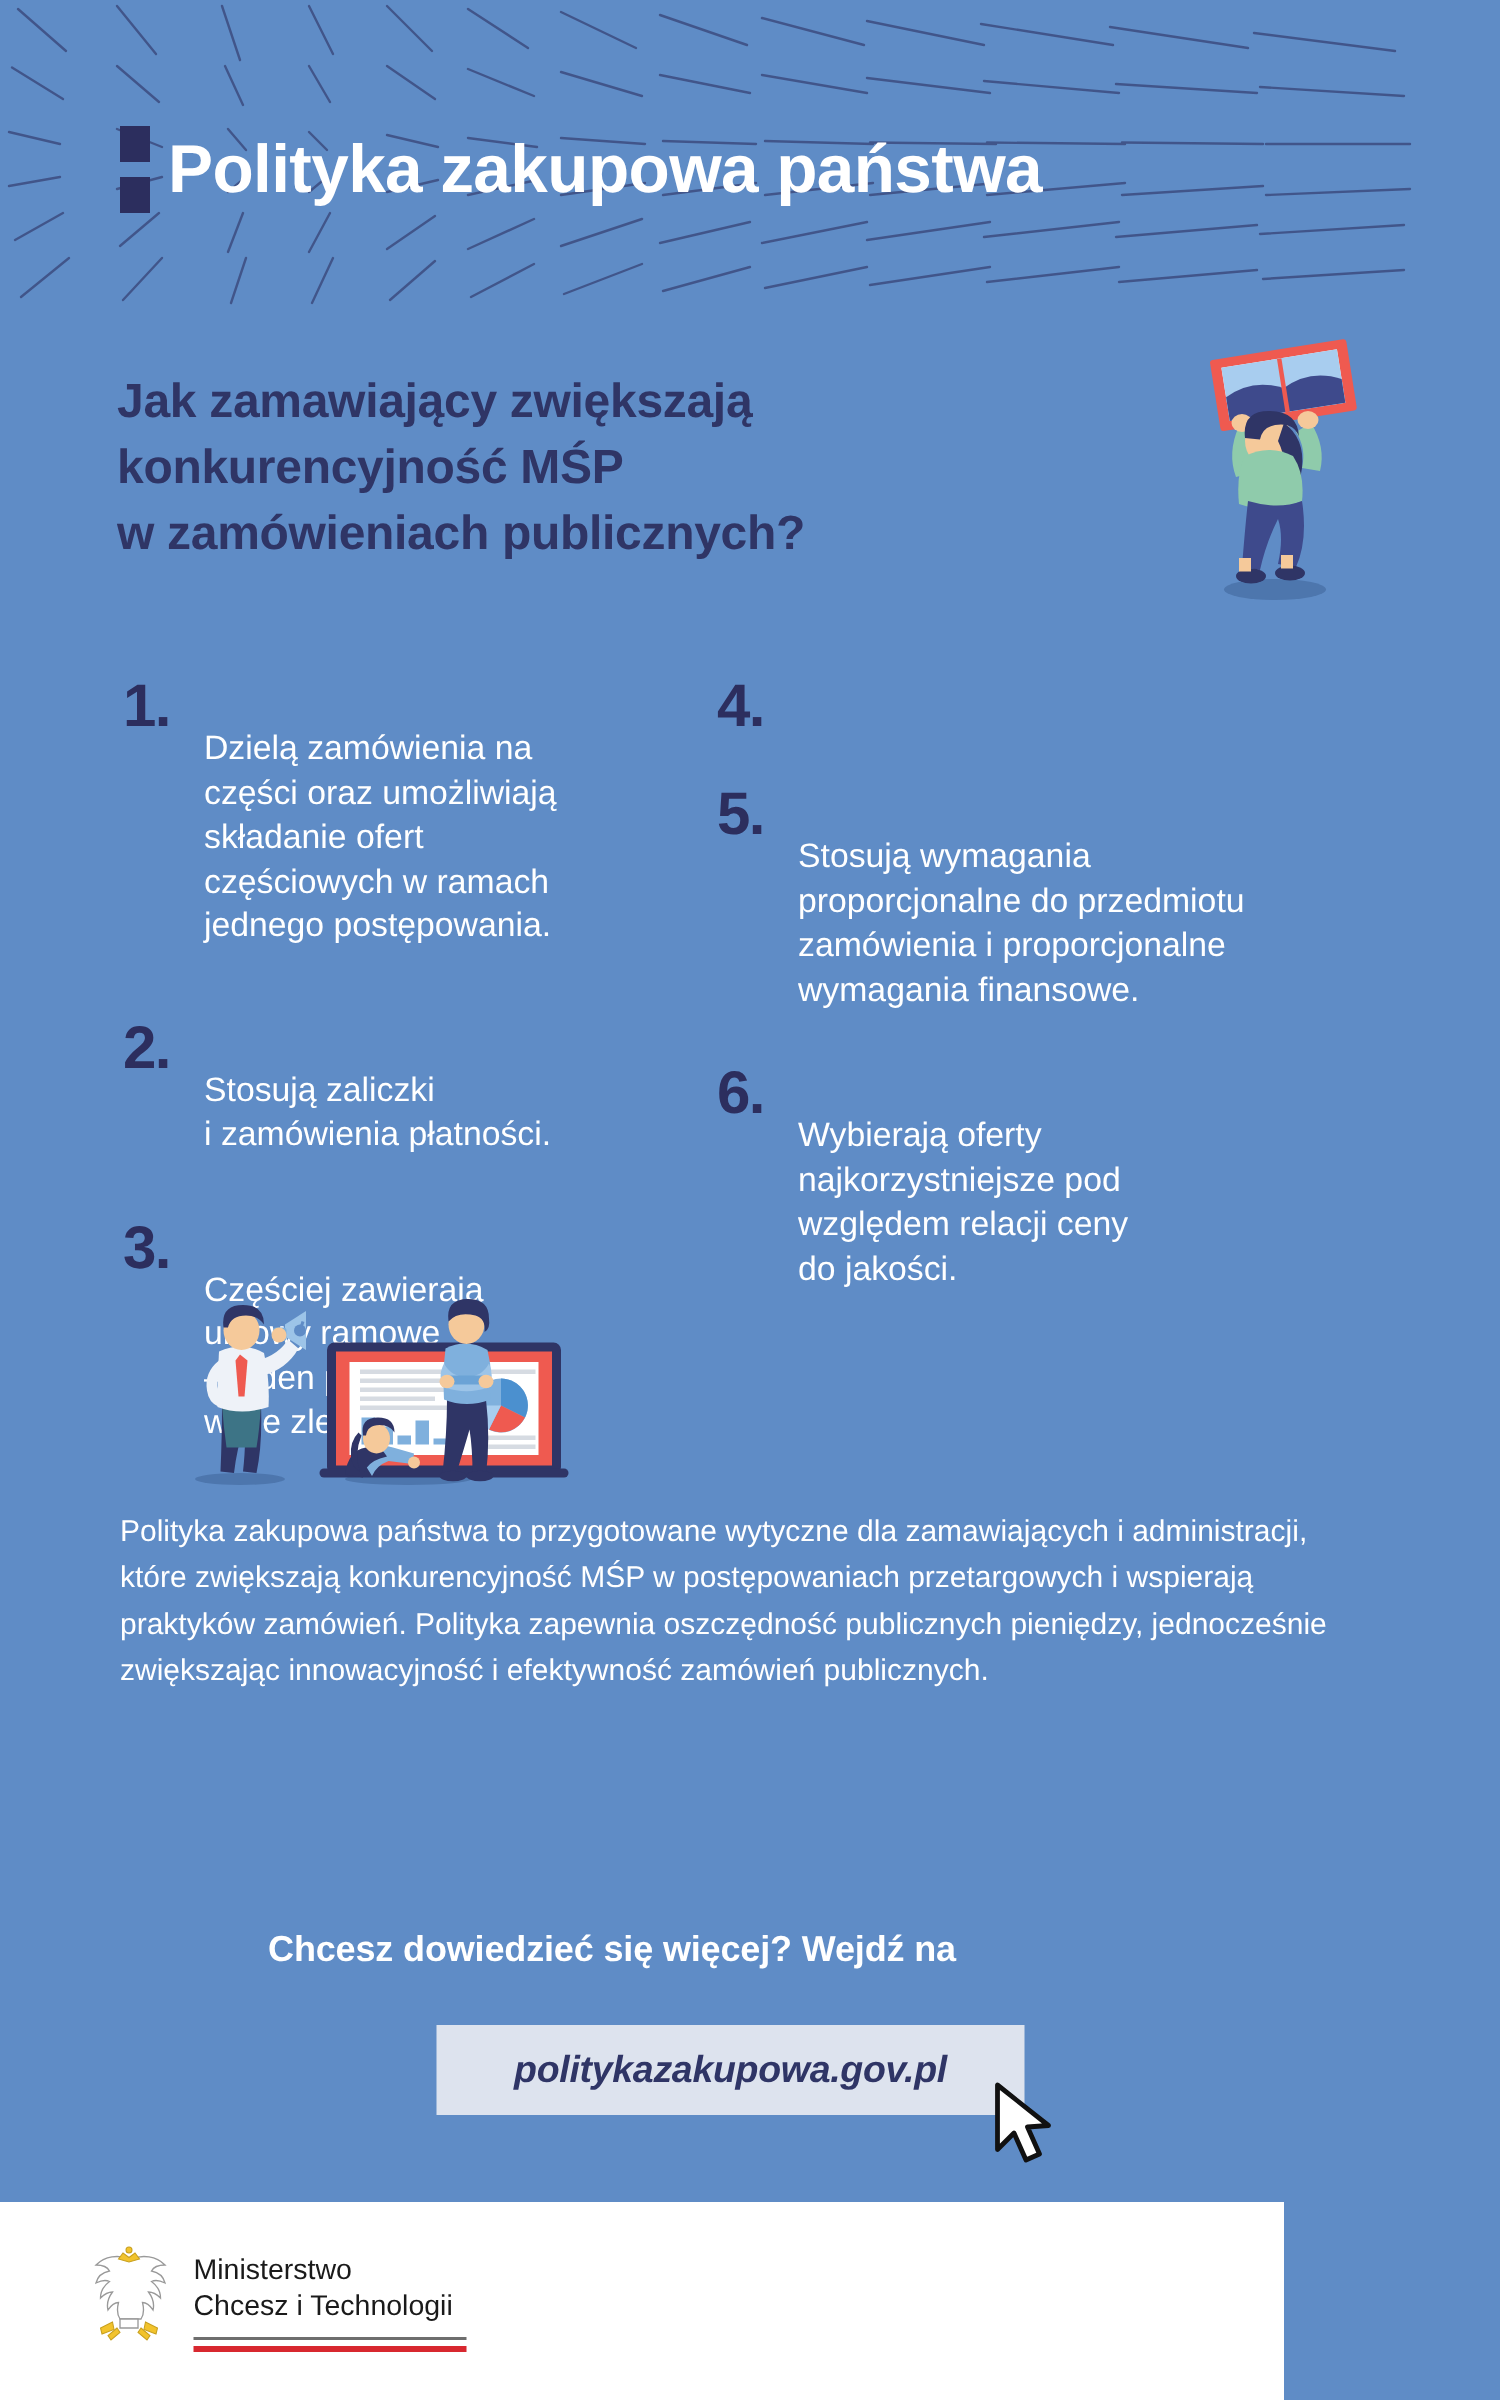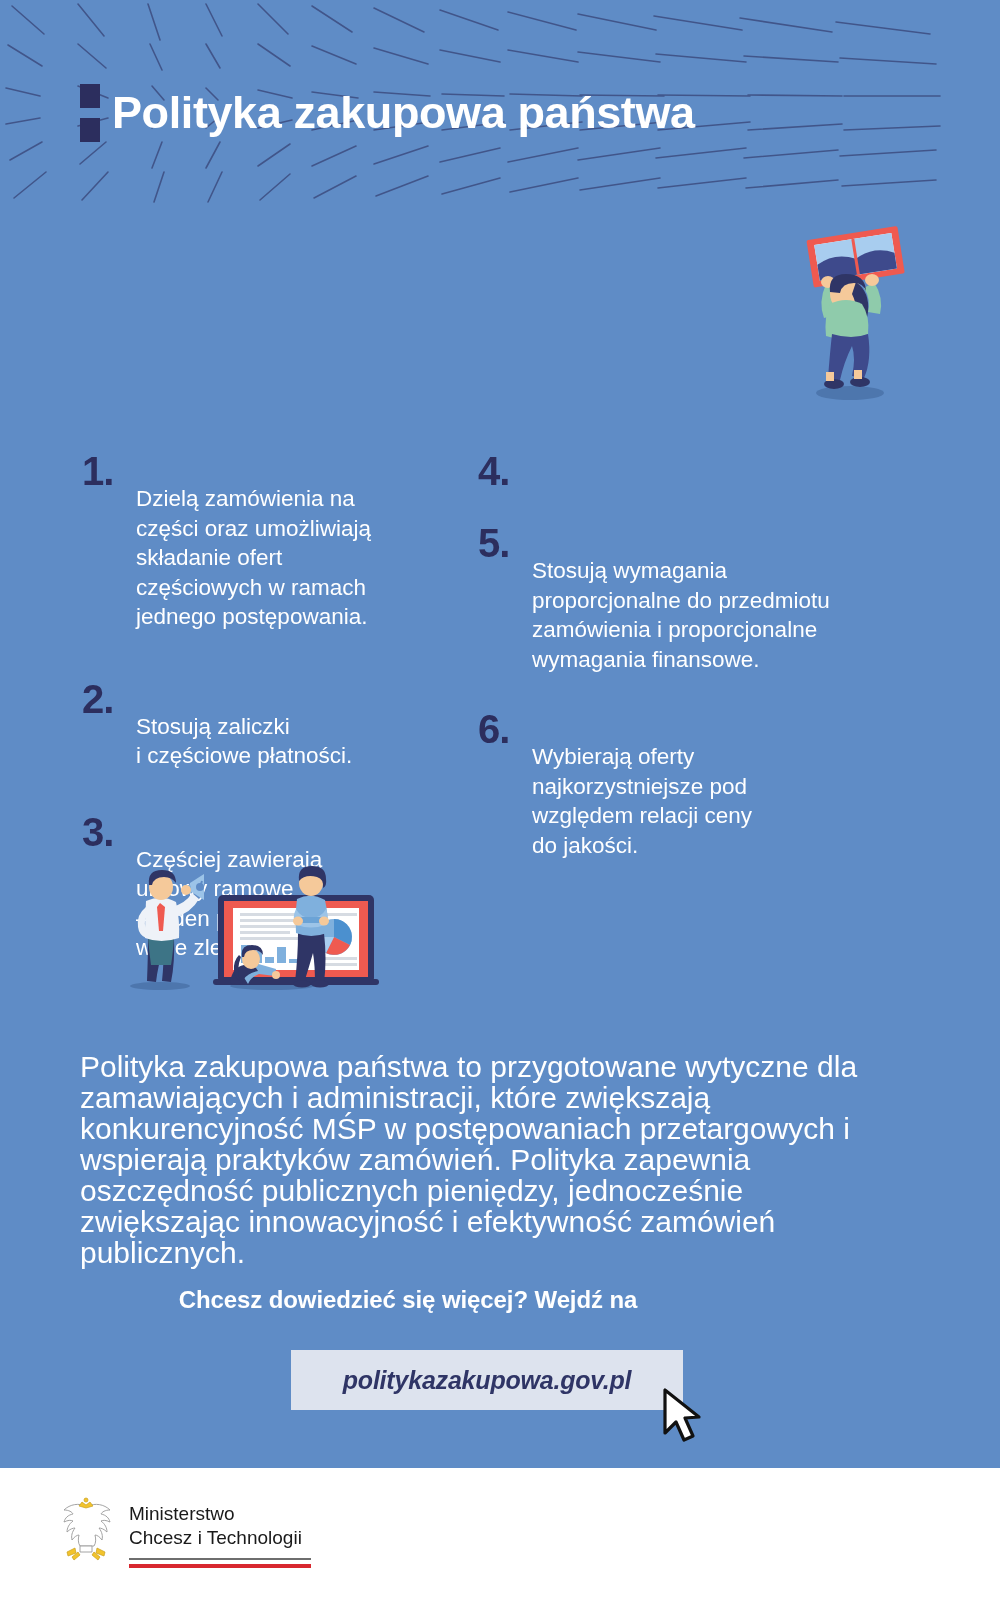--- a/index.html
+++ b/index.html
@@ -59,22 +59,22 @@
   .item-text {
     color:#ffffff; font-size:22.5px; line-height:29.5px;
     font-weight:300; letter-spacing:0px; white-space:pre-line;margin-top:36px;
   }
 
   
   .team-illu { position:absolute; left:112px; top:845px; width:360px; height:145px; }
 
   
   .body-copy {
-    position:absolute; left:80px; top:1051px; width:830px;
-    color:#ffffff; font-size:30px; line-height:31px; font-weight:300;
+    position:absolute; left:80px; top:1006px; width:830px;
+    color:#ffffff; font-size:20px; line-height:31px; font-weight:300;
   }
 
   
   .cta-line {
     position:absolute; left:0; top:1286px; width:816px;
     text-align:center; color:#ffffff;
     font-size:24px; font-weight:bold; letter-spacing:-0.1px;
   }
   .cta-button {
     position:absolute; left:291px; top:1350px;
@@ -82,21 +82,21 @@
     background:#dde3ee;
     display:flex; align-items:center; justify-content:center;
     color:#2f3566; font-size:25px; font-weight:bold;
     letter-spacing:-0.2px;
     font-style:italic;
   }
   .cursor { position:absolute; left:660px; top:1387px; width:44px; height:58px; }
 
   
   .footer {
-    position:absolute; left:0; top:1468px; width:1000px; height:132px;
+    position:absolute; left:0; top:1468px; width:856px; height:132px;
     background:#ffffff;
     display:flex; align-items:center;
   }
   .brand { position:absolute; left:55px; top:26px; display:flex; align-items:flex-start; }
   .eagle { width:62px; height:72px; flex:0 0 auto; }
   .brand-text { margin-left:12px; padding-top:8px; }
   .brand-l1, .brand-l2 {
     color:#1a1a1a; font-size:19px; line-height:24px; white-space:nowrap;
   }
   .brand-rule-gray { margin-top:8px; width:182px; height:1.5px; background:#6e6e6e; }
@@ -197,20 +197,23 @@
     </svg>
 
     <div class="title-mark">
       <i class="a"></i>
         <i class="b"></i>
     </div>
 
     <div class="poster-title">Polityka zakupowa państwa</div>
   </div>
 
+  <div class="subtitle" style="white-space:pre-line;">Jak zamawiający zwiększają
+konkurencyjność MŚP
+w zamówieniach publicznych?</div>
 
   <svg class="book-illu" viewBox="0 0 150 190">
     <ellipse cx="80" cy="181" rx="34" ry="7" fill="#4d76ad"></ellipse>
 
     <g transform="rotate(-9 78 48)">
       <rect x="40" y="22" width="92" height="48" rx="2" fill="#ef5a50"></rect>
       <rect x="47" y="28" width="78" height="36" fill="#ffffff"></rect>
       <path d="M47 28 h39 v36 h-39 z" fill="#a8cdef"></path>
       <path d="M86 28 h39 v36 h-39 z" fill="#a8cdef"></path>
       <path d="M47 48 q19 -10 39 0 v16 h-39 z" fill="#3e4a8c"></path>
@@ -244,21 +247,21 @@
       <div class="item-num">1.</div>
       <div class="item-text">Dzielą zamówienia na
 części oraz umożliwiają
 składanie ofert
 częściowych w ramach
 jednego postępowania.</div>
     </div>
     <div class="item" style="margin-top:44px;">
       <div class="item-num">2.</div>
       <div class="item-text">Stosują zaliczki
-i częściowe płatności.</div>
+i zamówienia płatności.</div>
     </div>
     <div class="item" style="margin-top:38px;">
       <div class="item-num">3.</div>
       <div class="item-text">Częściej zawierają
 umowy ramowe
 – jeden przetarg,
 wiele zleceń.</div>
     </div>
   </div>
 

